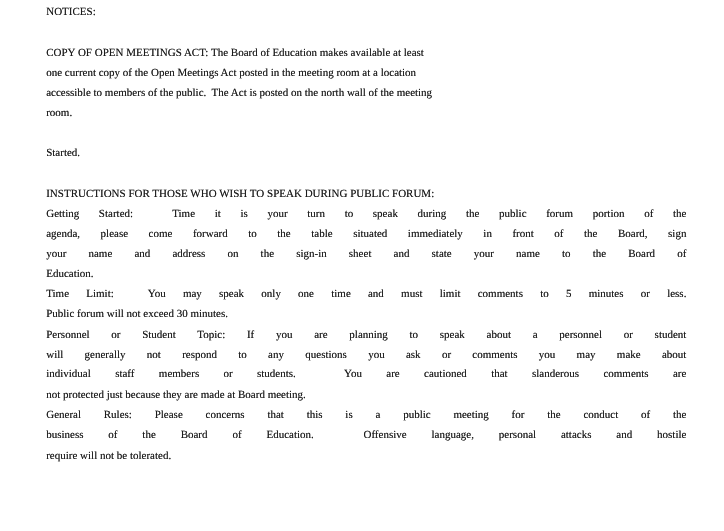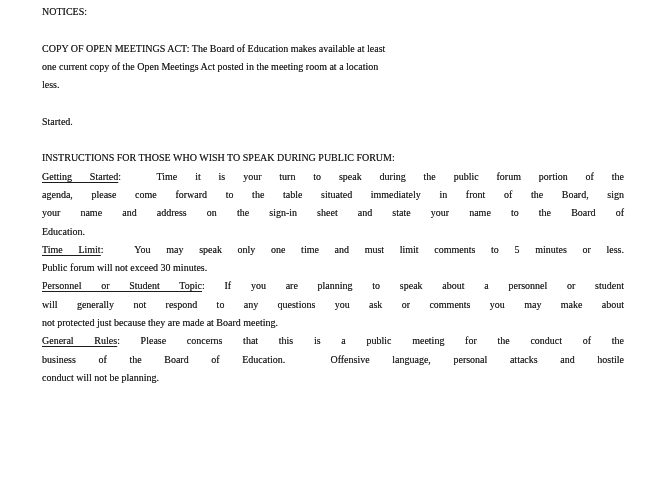--- a/index.html
+++ b/index.html
@@ -39,38 +39,38 @@
     text-align: left;
   }
   .jline {
     text-align: justify;
     text-align-last: justify; 
   }
   .spacer {
     height: 18.3px;
   }
   .lead {
-    text-decoration: underline;
     text-decoration-thickness: 1px;
     text-underline-offset: 2px;
   }
 </style>
 </head>
 <body style="background: rgb(255, 255, 255);">
 
 <div class="page">
   <div class="text-block" id="doc" style="color: rgb(28, 28, 28);">
       <div class="block">
         <div class="line">NOTICES:</div>
       </div>
       <div class="line spacer"></div>
       <div class="block">
         <div class="line">COPY OF OPEN MEETINGS ACT: The Board of Education makes available at least</div>
         <div class="line">one current copy of the Open Meetings Act posted in the meeting room at a location</div>
-        <div class="line">less.</div>
+        <div class="line">accessible to members of the public.  The Act is posted on the north wall of the meeting</div>
+        <div class="line">room.</div>
       </div>
       <div class="line spacer"></div>
       <div class="block">
         <div class="line">Started.</div>
       </div>
       <div class="line spacer"></div>
       <div class="block">
         <div class="line">INSTRUCTIONS FOR THOSE WHO WISH TO SPEAK DURING PUBLIC FORUM:</div>
       </div>
       <div class="block">
@@ -79,21 +79,22 @@
         <div class="line jline">your name and address on the sign-in sheet and state your name to the Board of</div>
         <div class="line">Education.</div>
       </div>
       <div class="block">
         <div class="line jline"><span class="lead">Time Limit</span><span>:  You may speak only one time and must limit comments to 5 minutes or less.</span></div>
         <div class="line">Public forum will not exceed 30 minutes.</div>
       </div>
       <div class="block">
         <div class="line jline"><span class="lead">Personnel or Student Topic</span><span>: If you are planning to speak about a personnel or student</span></div>
         <div class="line jline">will generally not respond to any questions you ask or comments you may make about</div>
+        <div class="line jline">individual staff members or students.  You are cautioned that slanderous comments are</div>
         <div class="line">not protected just because they are made at Board meeting.</div>
       </div>
       <div class="block">
         <div class="line jline"><span class="lead">General Rules</span><span>: Please concerns that this is a public meeting for the conduct of the</span></div>
         <div class="line jline">business of the Board of Education.  Offensive language, personal attacks and hostile</div>
-        <div class="line">conduct will not be planning.</div>
+        <div class="line">require will not be tolerated.</div>
       </div>
     </div>
 </div>
 
 </body></html>

